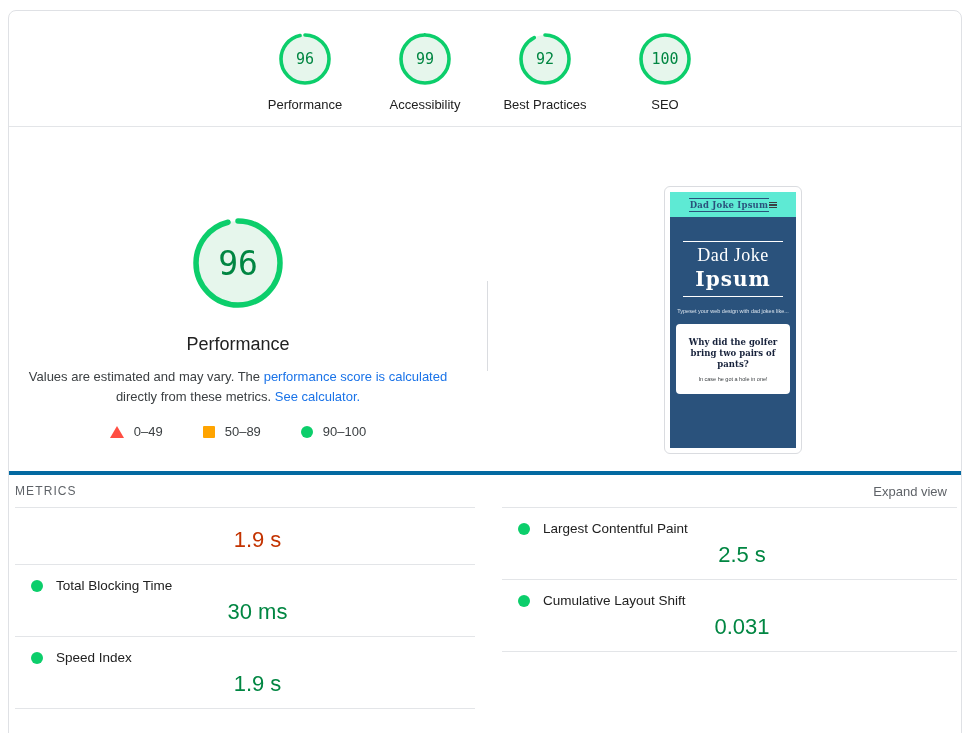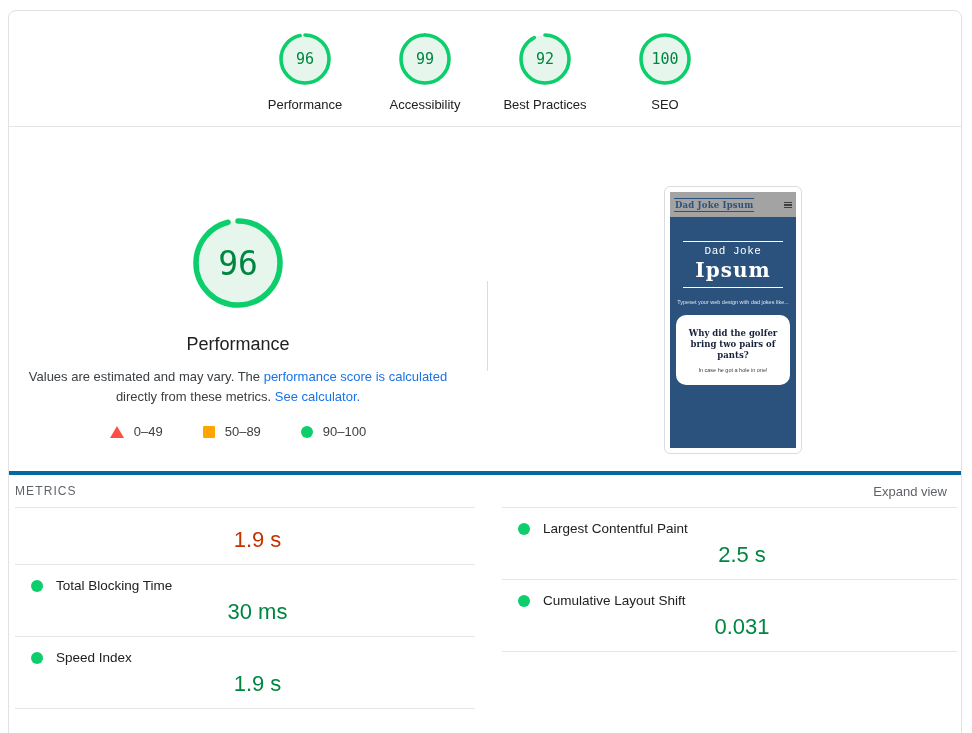--- a/index.html
+++ b/index.html
@@ -36,35 +36,35 @@
   .shape-triangle { width:0; height:0; border-left:7px solid transparent; border-right:7px solid transparent;
                     border-bottom:12px solid #ff4e42; }
   .shape-square { width:12px; height:12px; background:#ffa400; border-radius:1px; }
   .shape-circle { width:12px; height:12px; background:#0cce6b; border-radius:50%; }
   .v-divider { position:absolute; left:478px; top:154px; width:1px; height:90px; background:#dadce0; }
 
   
   .thumb { position:absolute; left:655px; top:59px; width:138px; height:268px;
            border:1px solid #dadce0; border-radius:6px; background:#fff; padding:5px; cursor:pointer; }
   .thumb-inner { width:100%; height:100%; display:flex; flex-direction:column; overflow:hidden; }
-  .thumb-header { height:25px; background:#a3a3a3; display:flex; align-items:center;
-                  justify-content:space-between; padding:0 4px; }
+  .thumb-header { height:25px; background:#5eead4; display:flex; align-items:center;
+                  justify-content:center; padding:0 4px; }
   .thumb-site-title { font-family:"DejaVu Serif", serif; font-weight:bold; font-size:8.5px;
                       color:#2a527c; border-top:1px solid #2a527c; border-bottom:1px solid #2a527c;
                       padding:1px 1px; letter-spacing:0.2px; }
   .hamburger { width:8px; height:6px; border-top:1.5px solid #3c4043; border-bottom:1.5px solid #3c4043;
                position:relative; }
   .hamburger::after { content:""; position:absolute; left:0; right:0; top:1.5px; height:1.5px; background:#3c4043; }
   .thumb-main { flex:1; background:#2a527c; display:flex; flex-direction:column; align-items:center; }
   .thumb-hero { margin-top:24px; width:100px; text-align:center; color:#fff;
                 border-top:1px solid #fff; border-bottom:1px solid #fff; padding:3px 0 5px; }
-  .thumb-hero-l1 { font-family:Liberation Mono, monospace; font-size:11px; letter-spacing:0.5px; }
+  .thumb-hero-l1 { font-family:Liberation Serif, serif; font-size:18px; letter-spacing:0.5px; }
   .thumb-hero-l2 { font-family:"DejaVu Serif", serif; font-size:20px; font-weight:bold; letter-spacing:1px; margin-top:1px; }
   .thumb-sub { margin-top:11px; font-size:5.5px; color:#dbe4ee; white-space:nowrap; }
-  .joke-card { margin-top:10px; width:114px; background:#fff; border-radius:10px;
+  .joke-card { margin-top:10px; width:114px; background:#fff; border-radius:4px;
                padding:13px 9px 12px; text-align:center; }
   .joke-q { font-family:"DejaVu Serif", serif; font-weight:bold; font-size:8.5px;
             line-height:11px; color:#16213a; }
   .joke-a { margin-top:6px; font-size:5.5px; color:#3c4043; }
   .thumb-spacer { flex:1; }
   .thumb-btn { width:100%; height:23px; background:#fff; border-top:1px solid #c9d2dc; border-bottom:1px solid #c9d2dc;
                display:flex; align-items:center; justify-content:center;
                font-size:9px; color:#2a527c; }
   .thumb-footer { height:14px; }
 

